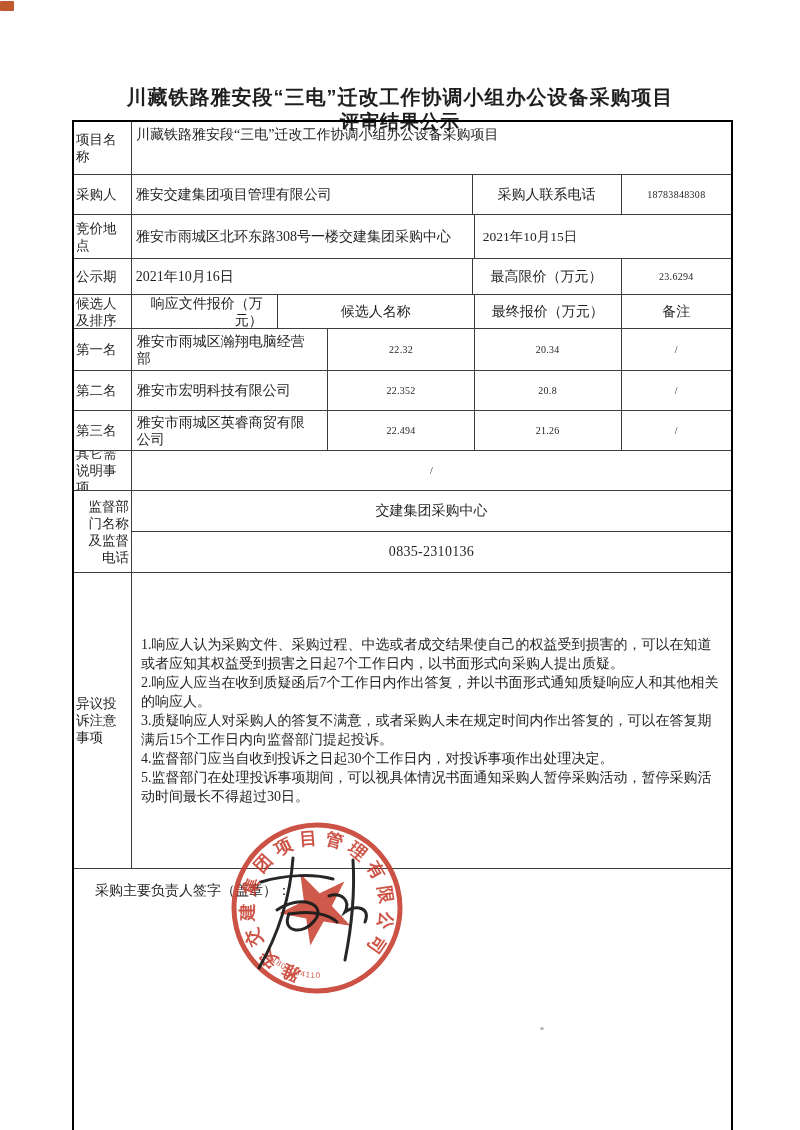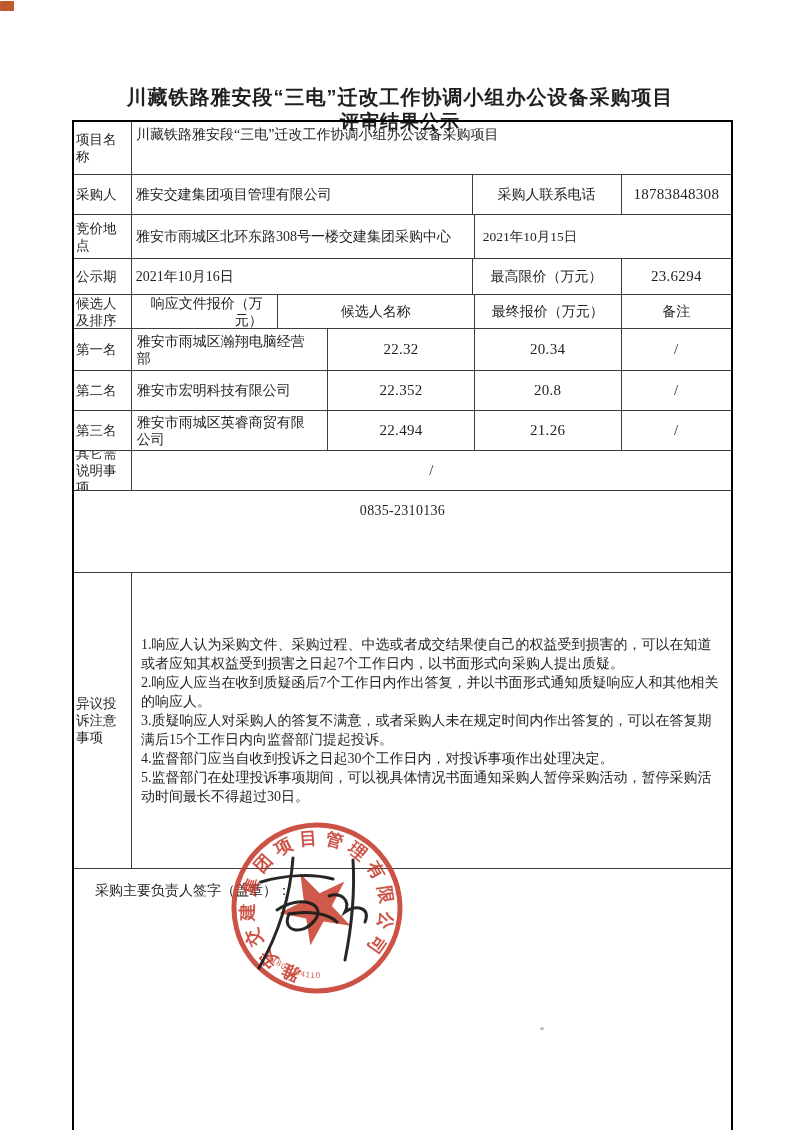--- a/index.html
+++ b/index.html
@@ -37,21 +37,21 @@
   .c-sub{width:150px;}
   .c-val{width:110px;}
   .c-name{width:198px;padding:1px 14px 1px 5px;}
   .c-p1{width:147px;}
   .c-p2{width:148px;}
   .c-rem{width:110px;}
   .c-rest{flex:1;}
   .ta-c{justify-content:center;text-align:right;}
   .ta-l{justify-content:flex-start;text-align:left;}
   .v-top{align-items:flex-start;padding-top:4px;white-space:nowrap;}
-  .num{font-size:15px;letter-spacing:0.3px;}
+  .num{font-size:10px;letter-spacing:0.3px;}
   .pad-h{padding:1px 14px;}
   .loc-val{padding-right:6px;}
   .sup-stack{display:flex;flex-direction:column;flex:1;}
   .sup-stack .subcell{
     display:flex;align-items:center;justify-content:center;box-sizing:border-box;
     font-size:14px;
   }
   .sup-stack .subcell.first{height:41px;border-bottom:1px solid #3d3d3d;}
   .sup-stack .subcell.second{height:40px;}
   .notes-cell{flex:1;display:flex;align-items:center;border-right:none;}
@@ -128,21 +128,23 @@
     <div class="cell c-p2 ta-c num">21.26</div>
     <div class="cell c-rem ta-c num endc">/</div>
   </div>
 
   <div class="row" style="height:40px">
     <div class="cell c-label ta-l">其它需说明事项</div>
     <div class="cell c-rest ta-c num endc">/</div>
   </div>
 
   <div class="row" style="height:82px">
+    <div class="cell c-label ta-c">监督部门名称及监督电话</div>
     <div class="sup-stack">
+      <div class="subcell first">交建集团采购中心</div>
       <div class="subcell second num">0835-2310136</div>
     </div>
   </div>
 
   <div class="row" style="height:296px">
     <div class="cell c-label ta-l">异议投诉注意事项</div>
     <div class="cell notes-cell endc">
       <div class="notes">
         <div>1.响应人认为采购文件、采购过程、中选或者成交结果使自己的权益受到损害的，可以在知道或者应知其权益受到损害之日起7个工作日内，以书面形式向采购人提出质疑。</div>
         <div>2.响应人应当在收到质疑函后7个工作日内作出答复，并以书面形式通知质疑响应人和其他相关的响应人。</div>

